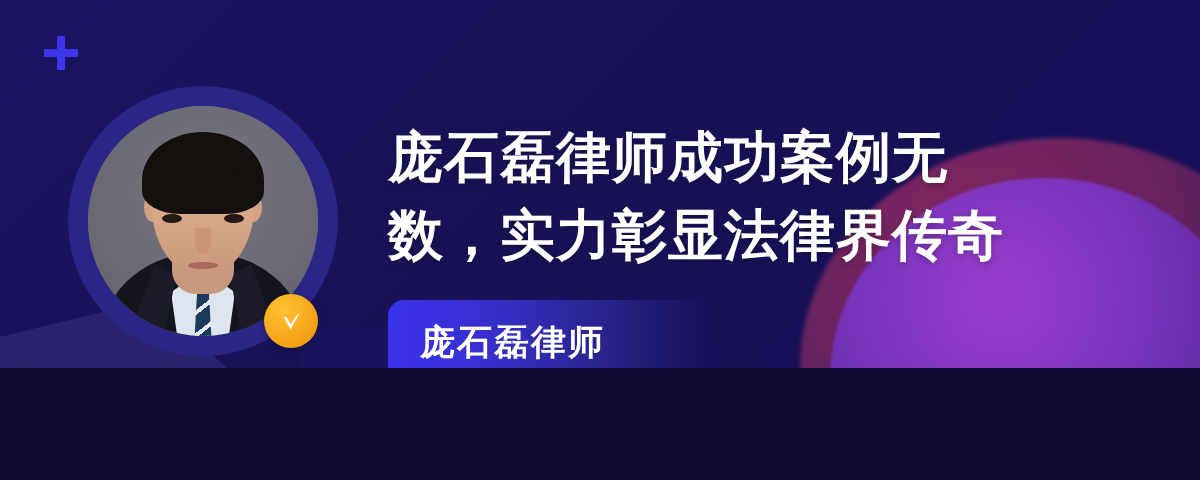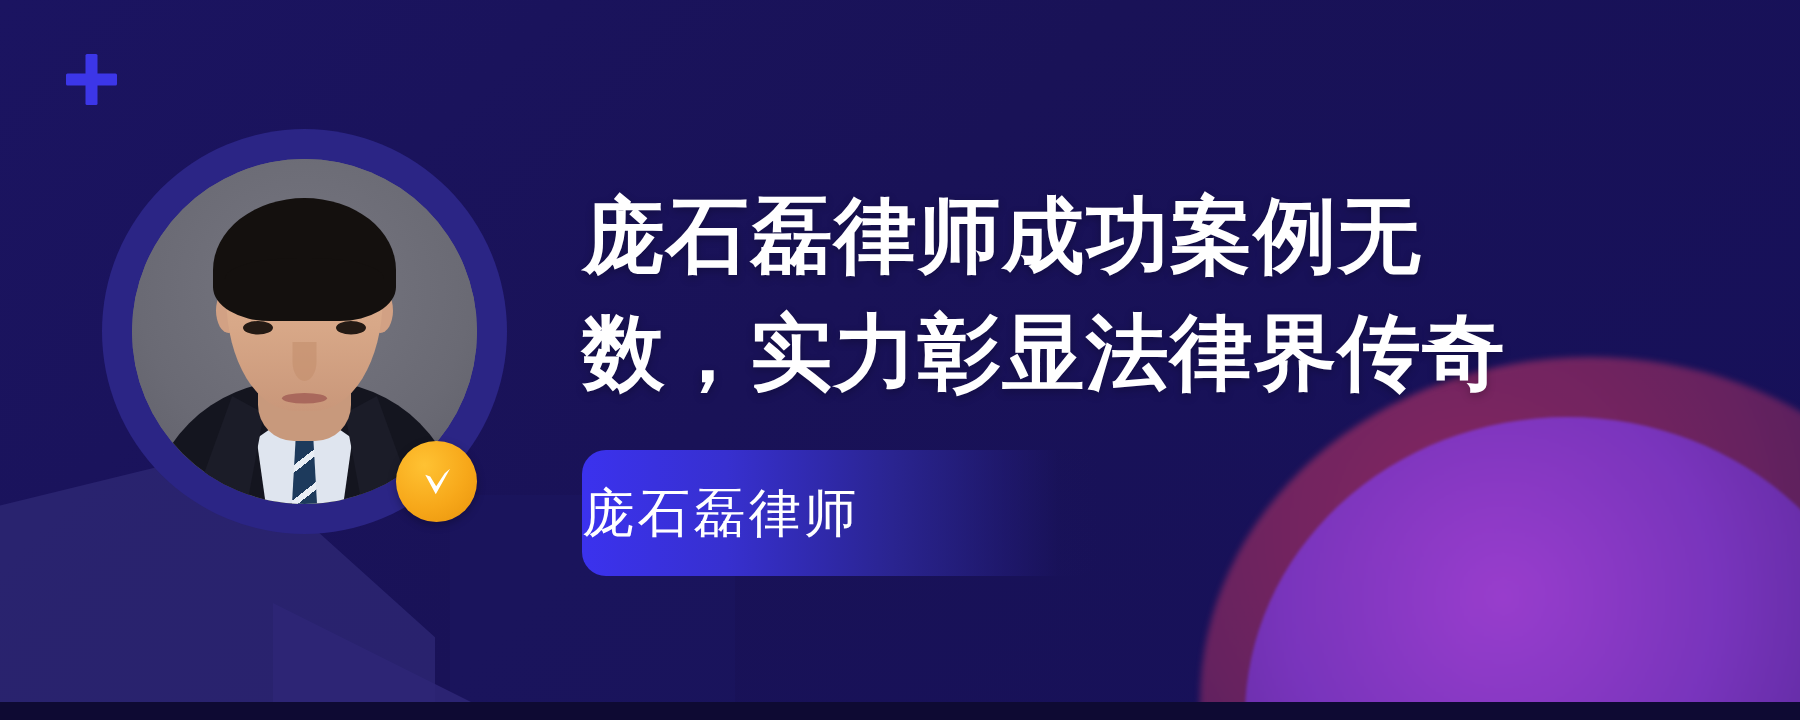--- a/index.html
+++ b/index.html
@@ -5,21 +5,21 @@
   html, body {
     margin: 0;
     padding: 0;
     background: #0e0a33;
   }
   * { box-sizing: border-box; }
 
   .banner {
     position: relative;
     width: 1200px;
-    height: 468px;
+    height: 368px;
     overflow: hidden;
     background: #181159;
     font-family: "Liberation Sans", "DejaVu Sans", sans-serif;
     user-select: none;
   }
 
   
   .bg-base {
     position: absolute;
     inset: 0;
@@ -287,22 +287,23 @@
     height: 84px;
     border-radius: 16px;
     background: linear-gradient(90deg, #3b32ee 0%, #3730cf 28%, #2a2490 60%, rgba(26,19,92,0.25) 92%, rgba(24,17,89,0) 100%);
     display: flex;
     align-items: center;
   }
 
   .name-pill-label {
     color: #ffffff;
     font-size: 35px;
-    font-weight: 400;
+    font-weight: 700;
     letter-spacing: 2px;
+    padding-left: 32px;
     white-space: nowrap;
   }
 </style>
 </head>
 <body>
 
 <div class="banner">
 
   <div class="bg-base"></div>
   <div class="blob-magenta"></div>

